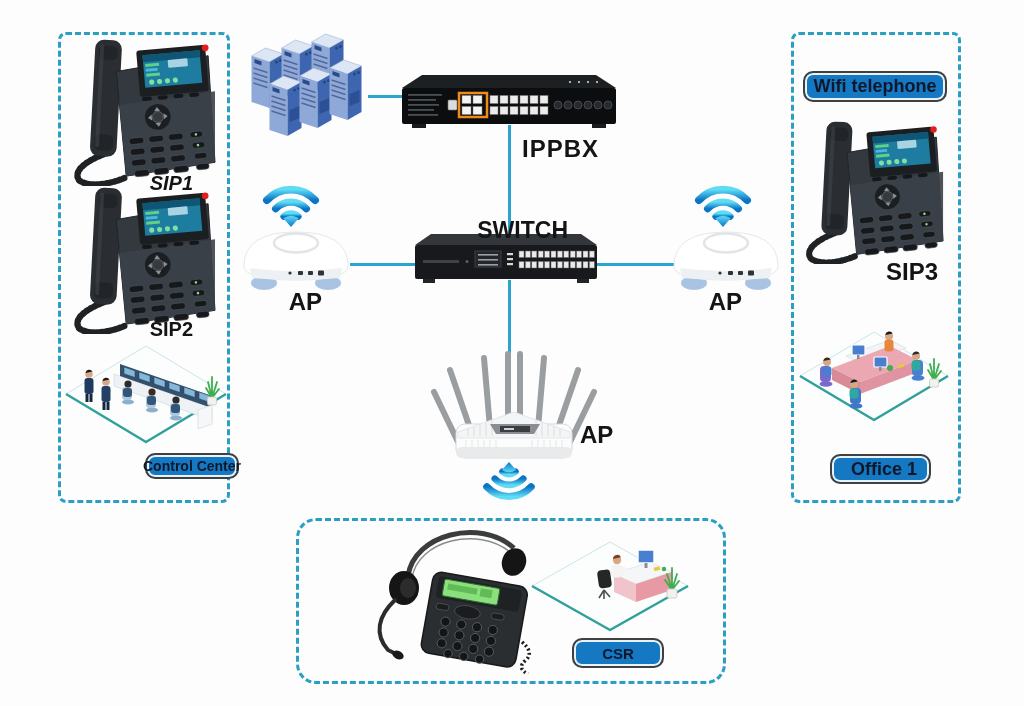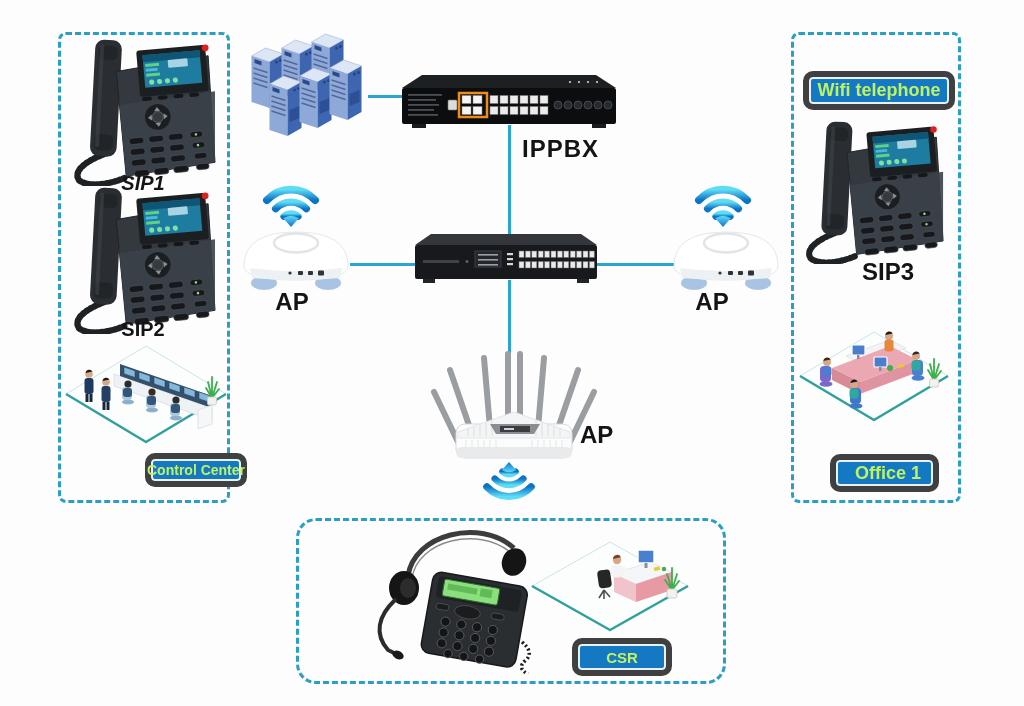--- a/index.html
+++ b/index.html
@@ -4,24 +4,24 @@
 <style>
   html,body{margin:0;padding:0;background:#ffffff;}
   .diagram{
     position:relative;width:1024px;height:706px;background:#fdfdfd;
     font-family:"Liberation Sans",sans-serif;overflow:hidden;
   }
   .abs{position:absolute;}
   .line{position:absolute;background:#2aa5cf;}
   .gbox{position:absolute;border:3px dashed #2b9fc3;border-radius:8px;background:transparent;}
   .gbox.round{border-radius:20px;}
-  .lbl{position:absolute;font-weight:700;color:#141414;text-align:center;white-space:nowrap;}
+  .lbl{position:absolute;font-weight:700;color:#141414;text-align:right;white-space:nowrap;}
   .badge{
-    position:absolute;background:#1478c2;color:#bef264;font-weight:700;text-align:center;
-    border-radius:10px;border:6px solid #404040;
+    position:absolute;background:#1478c2;color:#0f172a;font-weight:700;text-align:center;
+    border-radius:10px;border:2px solid #404040;
     box-shadow:inset 0 0 0 2px rgba(255,255,255,0.9);
     display:flex;align-items:center;justify-content:center;white-space:nowrap;
   }
   svg{display:block;}
 </style>
 </head>
 <body>
 
 <div class="diagram">
 
@@ -484,20 +484,21 @@
     </svg>
 
   <svg class="abs" style="left:362px;top:522px;" width="200" height="152" viewBox="0 0 200 152">
       <use href="#sym-headsetphone"></use>
     </svg>
 
   <div class="lbl" style="left:93px;top:172px;width:100px;font-size:20px;font-style:italic;">SIP1</div>
   <div class="lbl" style="left:93px;top:318px;width:100px;font-size:20px;">SIP2</div>
   <div class="lbl" style="left:838px;top:258px;width:100px;font-size:24px;">SIP3</div>
   <div class="lbl" style="left:522px;top:135px;font-size:24px;letter-spacing:1px;">IPPBX</div>
+  <div class="lbl" style="left:448px;top:217px;width:120px;font-size:23px;">SWITCH</div>
   <div class="lbl" style="left:262px;top:288px;width:60px;font-size:24px;font-weight:600;">AP</div>
   <div class="lbl" style="left:682px;top:288px;width:60px;font-size:24px;font-weight:600;">AP</div>
   <div class="lbl" style="left:580px;top:421px;font-size:24px;font-weight:600;">AP</div>
 
   <div class="badge" style="left:803px;top:71px;width:140px;height:27px;font-size:18px;">Wifi telephone</div>
   <div class="badge" style="left:97px;top:453px;width:90px;height:22px;font-size:14px;margin-left:48px;">Control Center</div>
   <div class="badge" style="left:830px;top:454px;width:90px;height:26px;font-size:18px;padding-left:7px;">Office 1</div>
   <div class="badge" style="left:572px;top:638px;width:88px;height:26px;font-size:15px;">CSR</div>
 
 </div>

